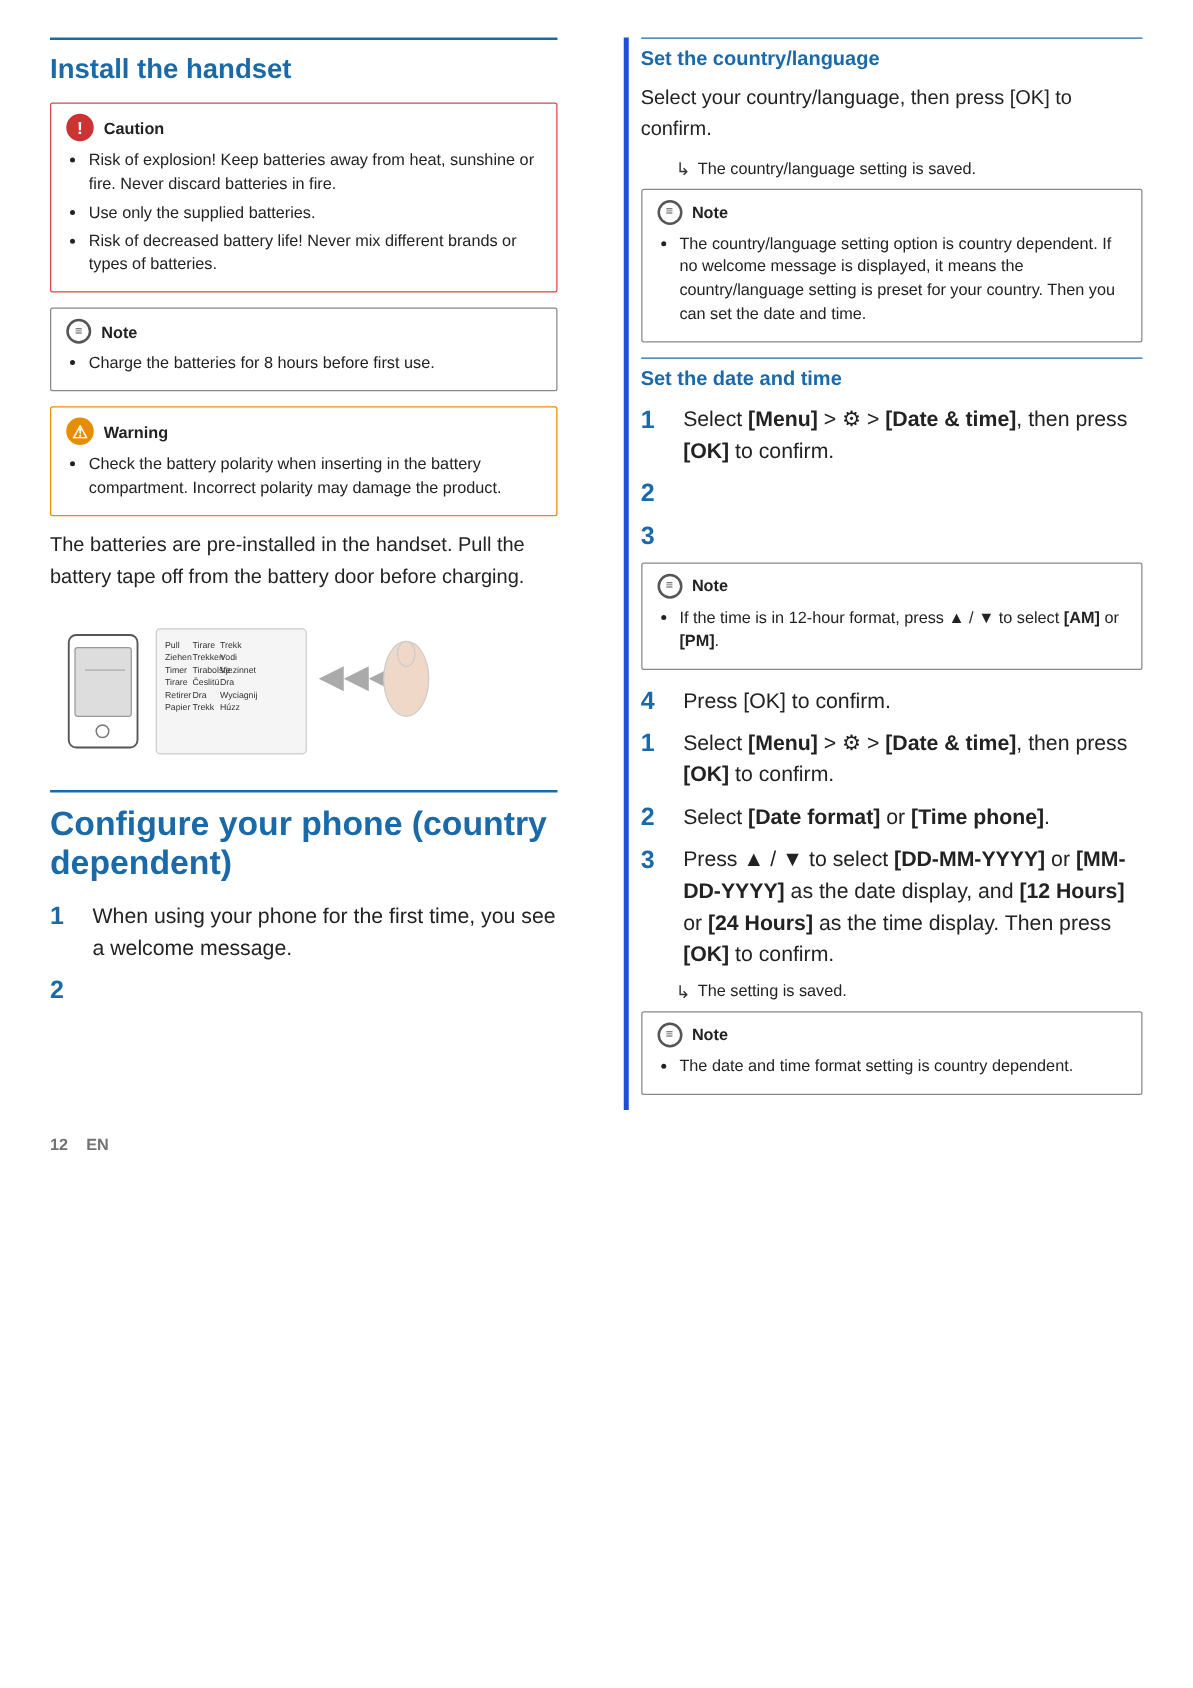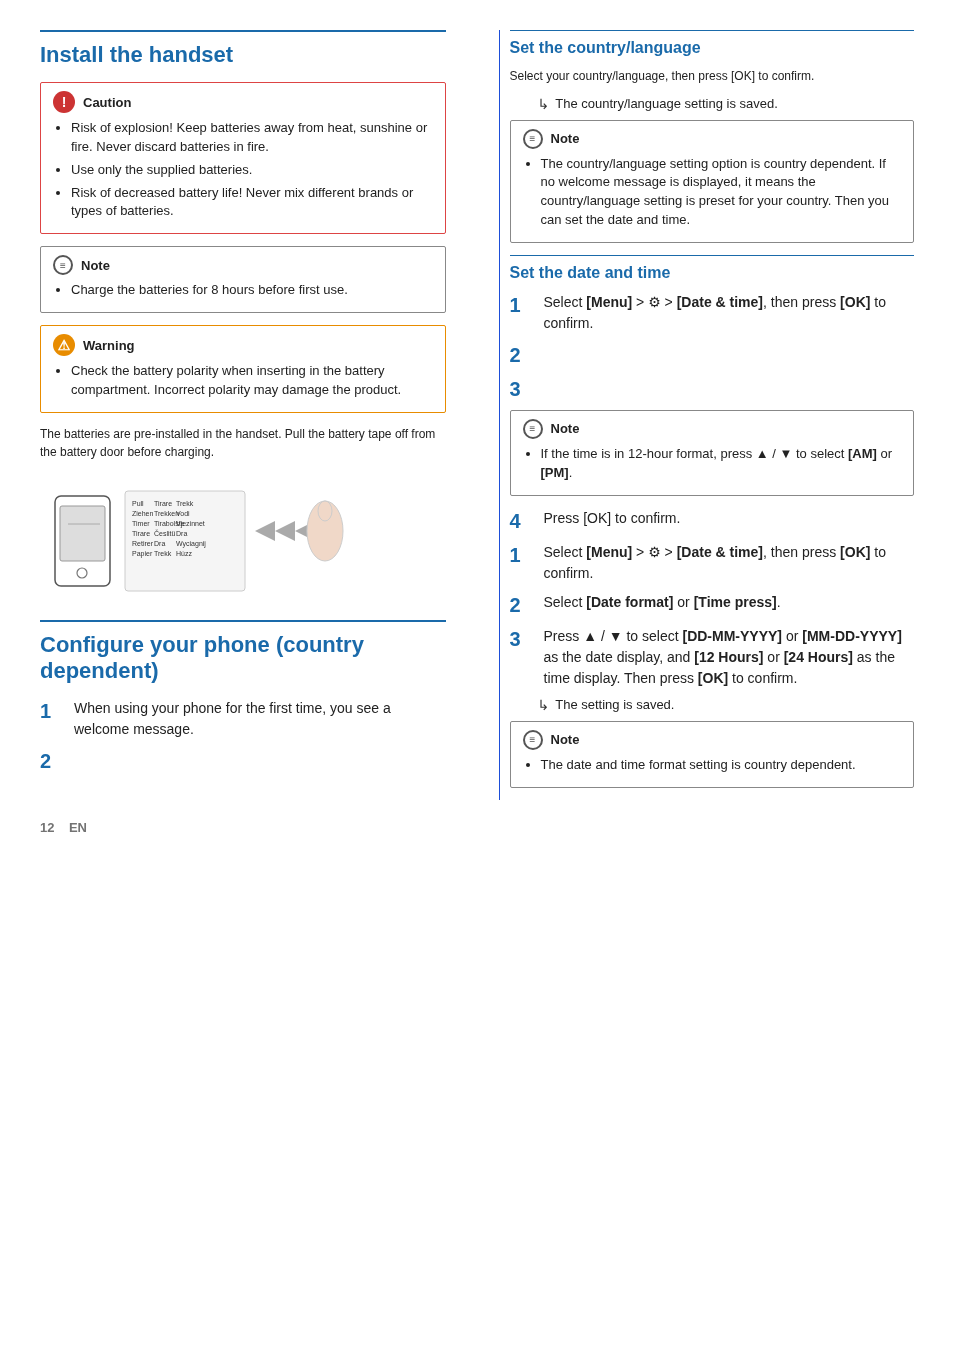--- a/index.html
+++ b/index.html
@@ -11,21 +11,21 @@
       width: 954px;
       min-height: 1350px;
       padding: 30px 40px;
     }
     .page-layout {
       display: grid;
       grid-template-columns: 1fr 1fr;
       gap: 0 43px;
     }
     .left-col { padding-right: 10px; }
-    .right-col { padding-left: 10px; border-left: 1px solid #1d4ed8; }
+    .right-col { padding-left: 10px; border-left: 4px solid #1d4ed8; }
 
     h1.section-title {
       font-size: 22px;
       font-weight: bold;
       color: #1a6aaa;
       border-top: 2px solid #1a6aaa;
       padding-top: 10px;
       margin-bottom: 14px;
     }
     h2.section-title {
@@ -80,36 +80,36 @@
     .box-content ul {
       list-style: disc;
       padding-left: 18px;
     }
     .box-content ul li {
       margin-bottom: 4px;
       line-height: 1.45;
     }
 
     .body-text {
-      font-size: 12px;
+      font-size: 16px;
       line-height: 1.55;
       margin-bottom: 10px;
     }
 
     .device-image {
       width: 100%;
       max-width: 320px;
       margin: 14px 0;
       display: flex;
       align-items: center;
       justify-content: center;
     }
 
     h1.configure-title {
-      font-size: 22px;
+      font-size: 27px;
       font-weight: bold;
       color: #1a6aaa;
       border-top: 2px solid #1a6aaa;
       padding-top: 10px;
       margin-bottom: 14px;
     }
     .step-item {
       display: flex;
       align-items: flex-start;
       margin-bottom: 8px;
@@ -118,21 +118,21 @@
     .step-number {
       font-size: 20px;
       font-weight: bold;
       color: #1a6aaa;
       min-width: 28px;
       margin-right: 6px;
       line-height: 1.3;
     }
     .step-text {
       flex: 1;
-      font-size: 14px;
+      font-size: 17px;
       line-height: 1.5;
     }
     .step-text strong { font-weight: bold; }
 
     .arrow-result {
       display: flex;
       align-items: flex-start;
       margin: 4px 0 8px 28px;
       font-size: 13px;
     }
@@ -307,21 +307,21 @@
     </div>
 
 
     <div id="format-steps-container">
         <div class="step-item">
           <span class="step-number">1</span>
       <span class="step-text">Select <strong>[Menu]</strong> &gt; ⚙ &gt; <strong>[Date &amp; time]</strong>, then press <strong>[OK]</strong> to confirm.</span>
         </div>
         <div class="step-item">
           <span class="step-number">2</span>
-      <span class="step-text">Select <strong>[Date format]</strong> or <strong>[Time press]</strong>.</span>
+      <span class="step-text">Select <strong>[Date format]</strong> or <strong>[Time phone]</strong>.</span>
         </div>
         <div class="step-item">
           <span class="step-number">3</span>
       <span class="step-text">Press ▲ / ▼ to select <strong>[DD-MM-YYYY]</strong> or <strong>[MM-DD-YYYY]</strong> as the date display, and <strong>[12 Hours]</strong> or <strong>[24 Hours]</strong> as the time display. Then press <strong>[OK]</strong> to confirm.</span>
         </div>
       </div>
 
     <div class="arrow-result">
       <span class="arrow-sym">↳</span>
       <span>The setting is saved.</span>

